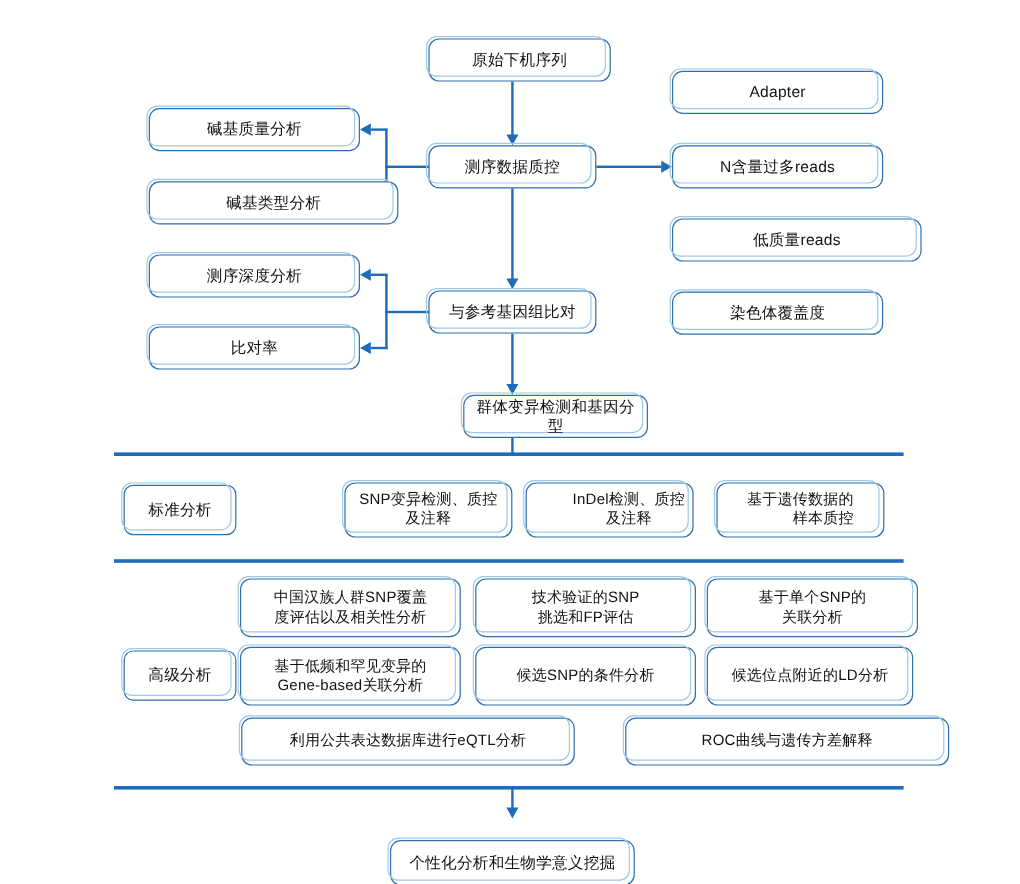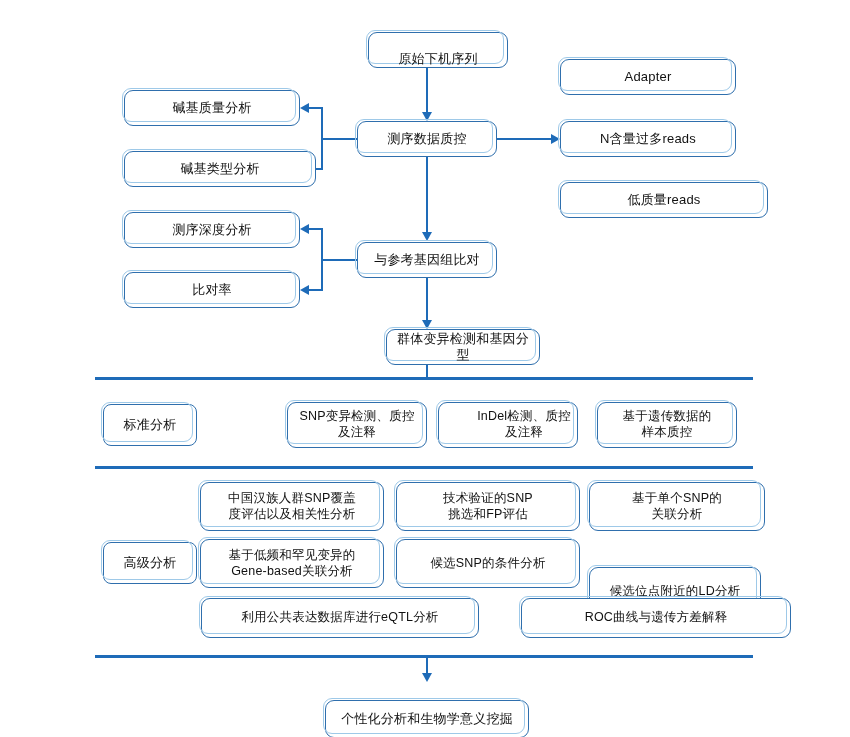--- a/index.html
+++ b/index.html
@@ -75,56 +75,59 @@
     height:3px;
     background:#1e6bb8;
     z-index:2;
   }
 </style>
 </head>
 <body>
 
 <div id="canvas">
 
-  <div class="node" style="left:368px;top:32px;width:140px;height:36px;align-items:flex-end;">
+  <div class="node" style="left:357px;top:32px;width:152px;height:36px;">
     <span>原始下机序列</span>
   </div>
 
   <div class="ln lnv" style="left:426px;top:68px;height:46px;"></div>
   <div class="arrow down" style="left:421.5px;top:112px;"></div>
 
   <div class="node" style="left:357px;top:121px;width:140px;height:36px;">
     <span>测序数据质控</span>
   </div>
 
   <div class="ln lnh" style="left:321px;top:138px;width:38px;"></div>
   <div class="ln lnv" style="left:321px;top:108px;height:62px;"></div>
   <div class="ln lnh" style="left:309px;top:107px;width:14px;"></div>
   <div class="arrow left" style="left:300px;top:102.5px;"></div>
   <div class="ln lnh" style="left:309px;top:168px;width:14px;"></div>
   <div class="arrow left" style="left:300px;top:163.5px;"></div>
 
   <div class="node" style="left:124px;top:90px;width:176px;height:36px;">
     <span>碱基质量分析</span>
   </div>
-  <div class="node" style="left:124px;top:151px;width:192px;height:36px;">
+  <div class="node" style="left:124px;top:151px;width:208px;height:36px;">
     <span>碱基类型分析</span>
   </div>
 
   <div class="ln lnh" style="left:497px;top:138px;width:54px;"></div>
   <div class="arrow right" style="left:551px;top:133.5px;"></div>
 
   <div class="node" style="left:560px;top:59px;width:176px;height:36px;">
     <span>Adapter</span>
   </div>
   <div class="node" style="left:560px;top:121px;width:176px;height:36px;">
     <span>N含量过多reads</span>
   </div>
   <div class="node" style="left:560px;top:182px;width:208px;height:36px;">
     <span>低质量reads</span>
+  </div>
+  <div class="node" style="left:560px;top:243px;width:176px;height:36px;">
+    <span>染色体覆盖度</span>
   </div>
 
   <div class="ln lnv" style="left:426px;top:157px;height:77px;"></div>
   <div class="arrow down" style="left:421.5px;top:232px;"></div>
 
   <div class="node" style="left:357px;top:242px;width:140px;height:36px;">
     <span>与参考基因组比对</span>
   </div>
 
   <div class="ln lnh" style="left:321px;top:259px;width:38px;"></div>
@@ -157,21 +160,21 @@
   </div>
 
   <div class="node small" style="left:287px;top:402px;width:140px;height:46px;">
     <span>SNP变异检测、质控
 及注释</span>
   </div>
   <div class="node small" style="left:438px;top:402px;width:140px;height:46px;padding-left:32px;">
     <span>InDel检测、质控
 及注释</span>
   </div>
-  <div class="node small" style="left:597px;top:402px;width:140px;height:46px;">
+  <div class="node small" style="left:597px;top:402px;width:140px;height:46px;text-align:right;">
     <span>基于遗传数据的
 样本质控</span>
   </div>
 
   <div class="divider" style="left:95px;top:466px;width:658px;"></div>
 
   <div class="node tag" style="left:103px;top:542px;width:94px;height:42px;">
     <span>高级分析</span>
   </div>
 
@@ -188,21 +191,21 @@
 关联分析</span>
   </div>
 
   <div class="node small" style="left:200px;top:539px;width:184px;height:49px;">
     <span>基于低频和罕见变异的
 Gene-based关联分析</span>
   </div>
   <div class="node small" style="left:396px;top:539px;width:184px;height:49px;">
     <span>候选SNP的条件分析</span>
   </div>
-  <div class="node small" style="left:589px;top:539px;width:172px;height:49px;margin-top:28px;">
+  <div class="node small" style="left:589px;top:539px;width:172px;height:49px;">
     <span>候选位点附近的LD分析</span>
   </div>
 
   <div class="node small" style="left:201px;top:598px;width:278px;height:40px;">
     <span>利用公共表达数据库进行eQTL分析</span>
   </div>
   <div class="node small" style="left:495px;top:598px;width:270px;height:40px;margin-left:26px;">
     <span>ROC曲线与遗传方差解释</span>
   </div>
 

